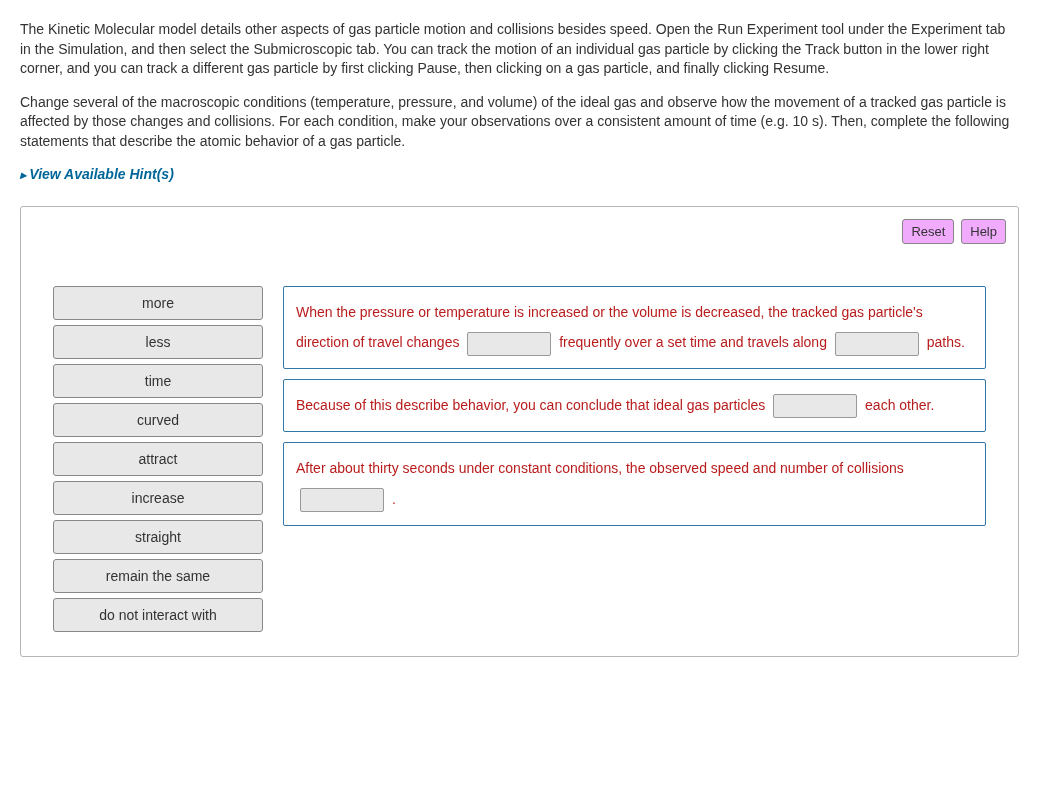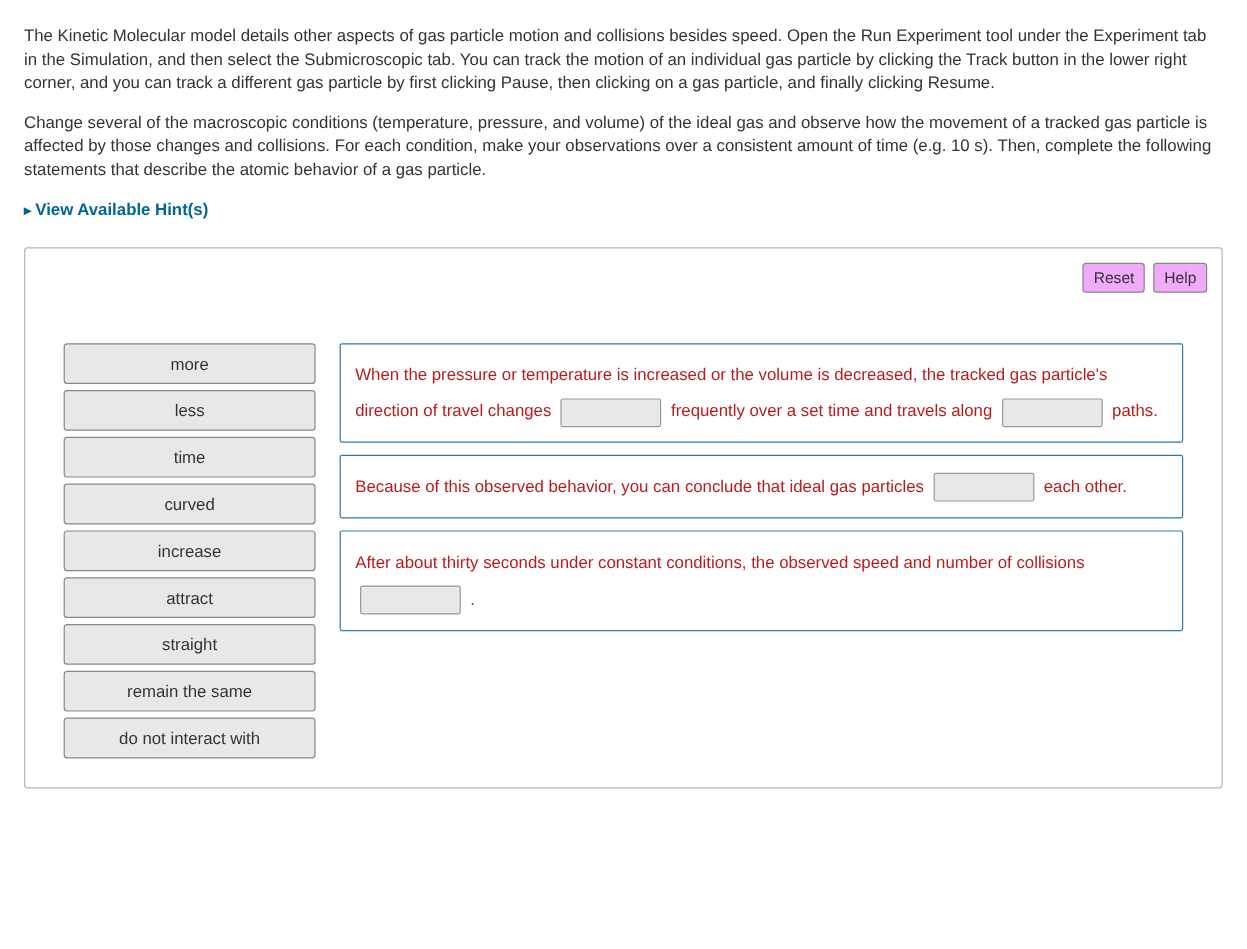--- a/index.html
+++ b/index.html
@@ -28,20 +28,21 @@
       font-weight: bold;
       margin-bottom: 14px;
       line-height: 1.4;
     }
     .hints-link {
       color: #006699;
       font-weight: bold;
       cursor: pointer;
       margin-bottom: 14px;
       display: inline-block;
+      font-style: italic;
     }
     .hints-link::before {
       content: "▸ ";
       font-size: 12px;
     }
     .panel {
       border: 1px solid #b5b5b5;
       border-radius: 3px;
       padding: 12px;
       margin-top: 10px;
@@ -128,33 +129,33 @@
       <button>Reset</button>
       <button>Help</button>
     </div>
 
     <div class="matching-area">
       <div class="word-bank">
         <div class="word-tile">more</div>
         <div class="word-tile">less</div>
         <div class="word-tile">time</div>
         <div class="word-tile">curved</div>
+        <div class="word-tile">attract</div>
         <div class="word-tile">increase</div>
-        <div class="word-tile">attract</div>
         <div class="word-tile">straight</div>
         <div class="word-tile">remain the same</div>
         <div class="word-tile">do not interact with</div>
       </div>
 
       <div class="sentences">
         <div class="sentence-box">
           <span>When the pressure or temperature is increased or the volume is decreased, the tracked gas particle's direction of travel changes </span><span class="blank"></span><span> frequently over a set time and travels along </span><span class="blank"></span><span> paths.</span>
         </div>
         <div class="sentence-box">
-          <span>Because of this observed behavior, you can conclude that ideal gas particles </span><span class="blank"></span><span> each other.</span>
+          <span>Because of this describe behavior, you can conclude that ideal gas particles </span><span class="blank"></span><span> each other.</span>
         </div>
         <div class="sentence-box">
           <span>After about thirty seconds under constant conditions, the observed speed and number of collisions </span><span class="blank"></span><span> .</span>
         </div>
       </div>
     </div>
   </div>
 </div>
 
 </body></html>

